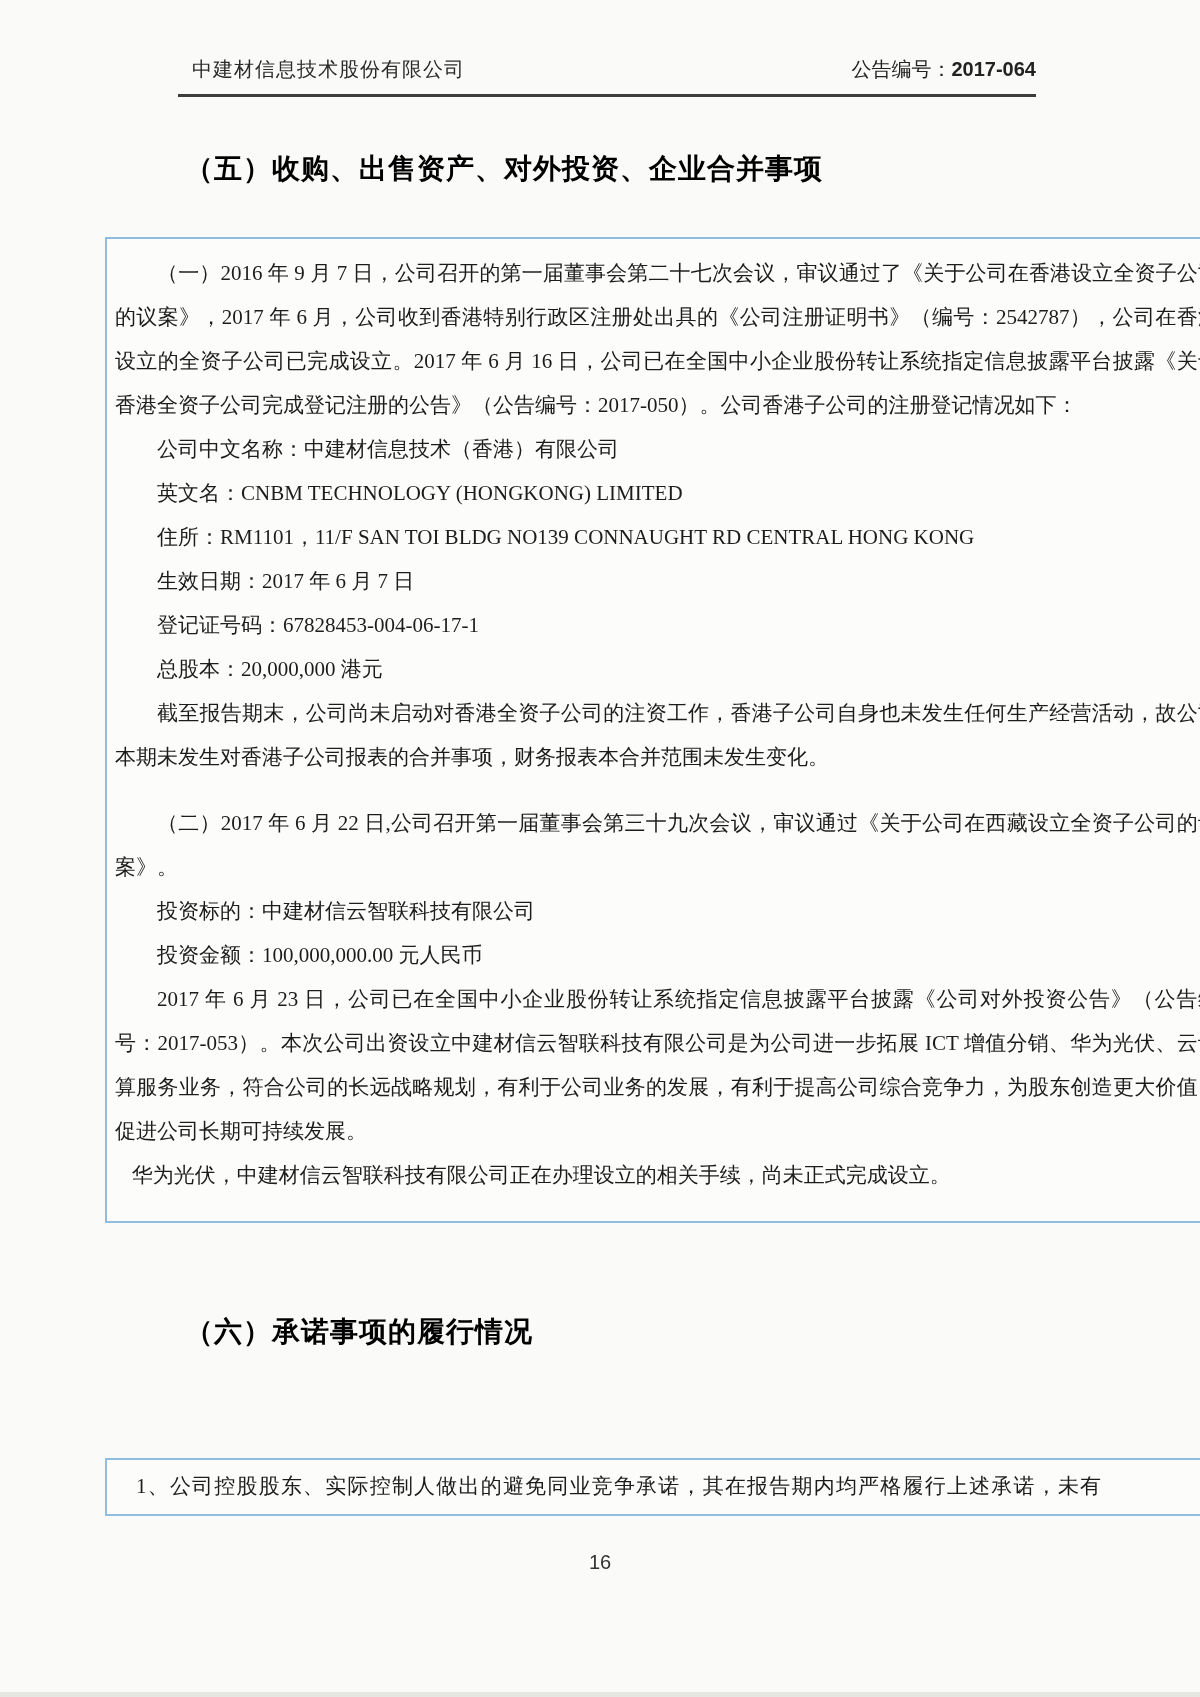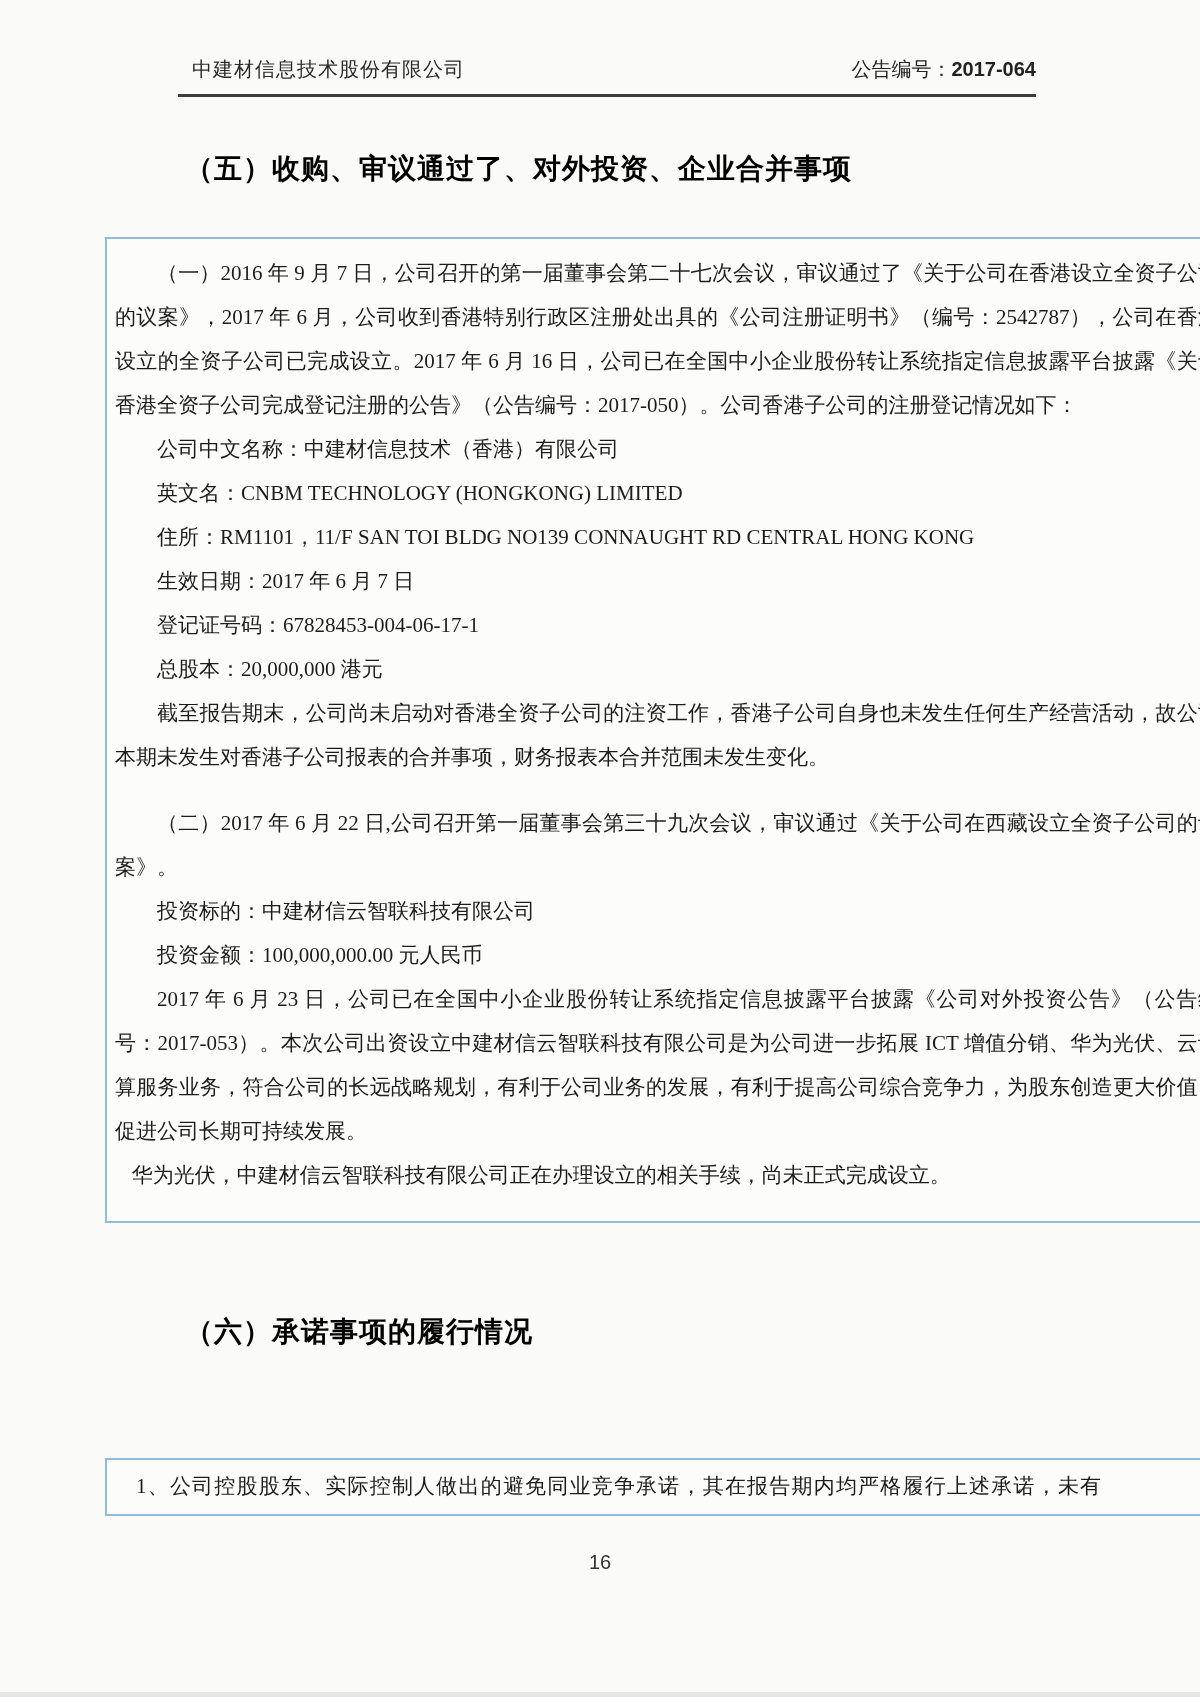--- a/index.html
+++ b/index.html
@@ -75,21 +75,21 @@
 <body>
 
 <div>
   <div class="hdr-company">中建材信息技术股份有限公司</div>
   <div class="hdr-notice">
     <span>公告编号：</span><span class="num">2017-064</span>
   </div>
   <div class="hdr-rule"></div>
 </div>
 
-<div class="sec-title t5">（五）收购、审议通过了、对外投资、企业合并事项</div>
+<div class="sec-title t5">（五）收购、出售资产、对外投资、企业合并事项</div>
 
 <div class="blue-box box-main">
     <p class="para">（一）2016 年 9 月 7 日，公司召开的第一届董事会第二十七次会议，审议通过了《关于公司在香港设立全资子公司的议案》，2017 年 6 月，公司收到香港特别行政区注册处出具的《公司注册证明书》（编号：2542787），公司在香港设立的全资子公司已完成设立。2017 年 6 月 16 日，公司已在全国中小企业股份转让系统指定信息披露平台披露《关于香港全资子公司完成登记注册的公告》（公告编号：2017-050）。公司香港子公司的注册登记情况如下：</p>
     <p class="para">公司中文名称：中建材信息技术（香港）有限公司</p>
     <p class="para">英文名：CNBM TECHNOLOGY (HONGKONG) LIMITED</p>
     <p class="para">住所：RM1101，11/F SAN TOI BLDG NO139 CONNAUGHT RD CENTRAL HONG KONG</p>
     <p class="para">生效日期：2017 年 6 月 7 日</p>
     <p class="para">登记证号码：67828453-004-06-17-1</p>
     <p class="para">总股本：20,000,000 港元</p>
     <p class="para">截至报告期末，公司尚未启动对香港全资子公司的注资工作，香港子公司自身也未发生任何生产经营活动，故公司本期未发生对香港子公司报表的合并事项，财务报表本合并范围未发生变化。</p>

